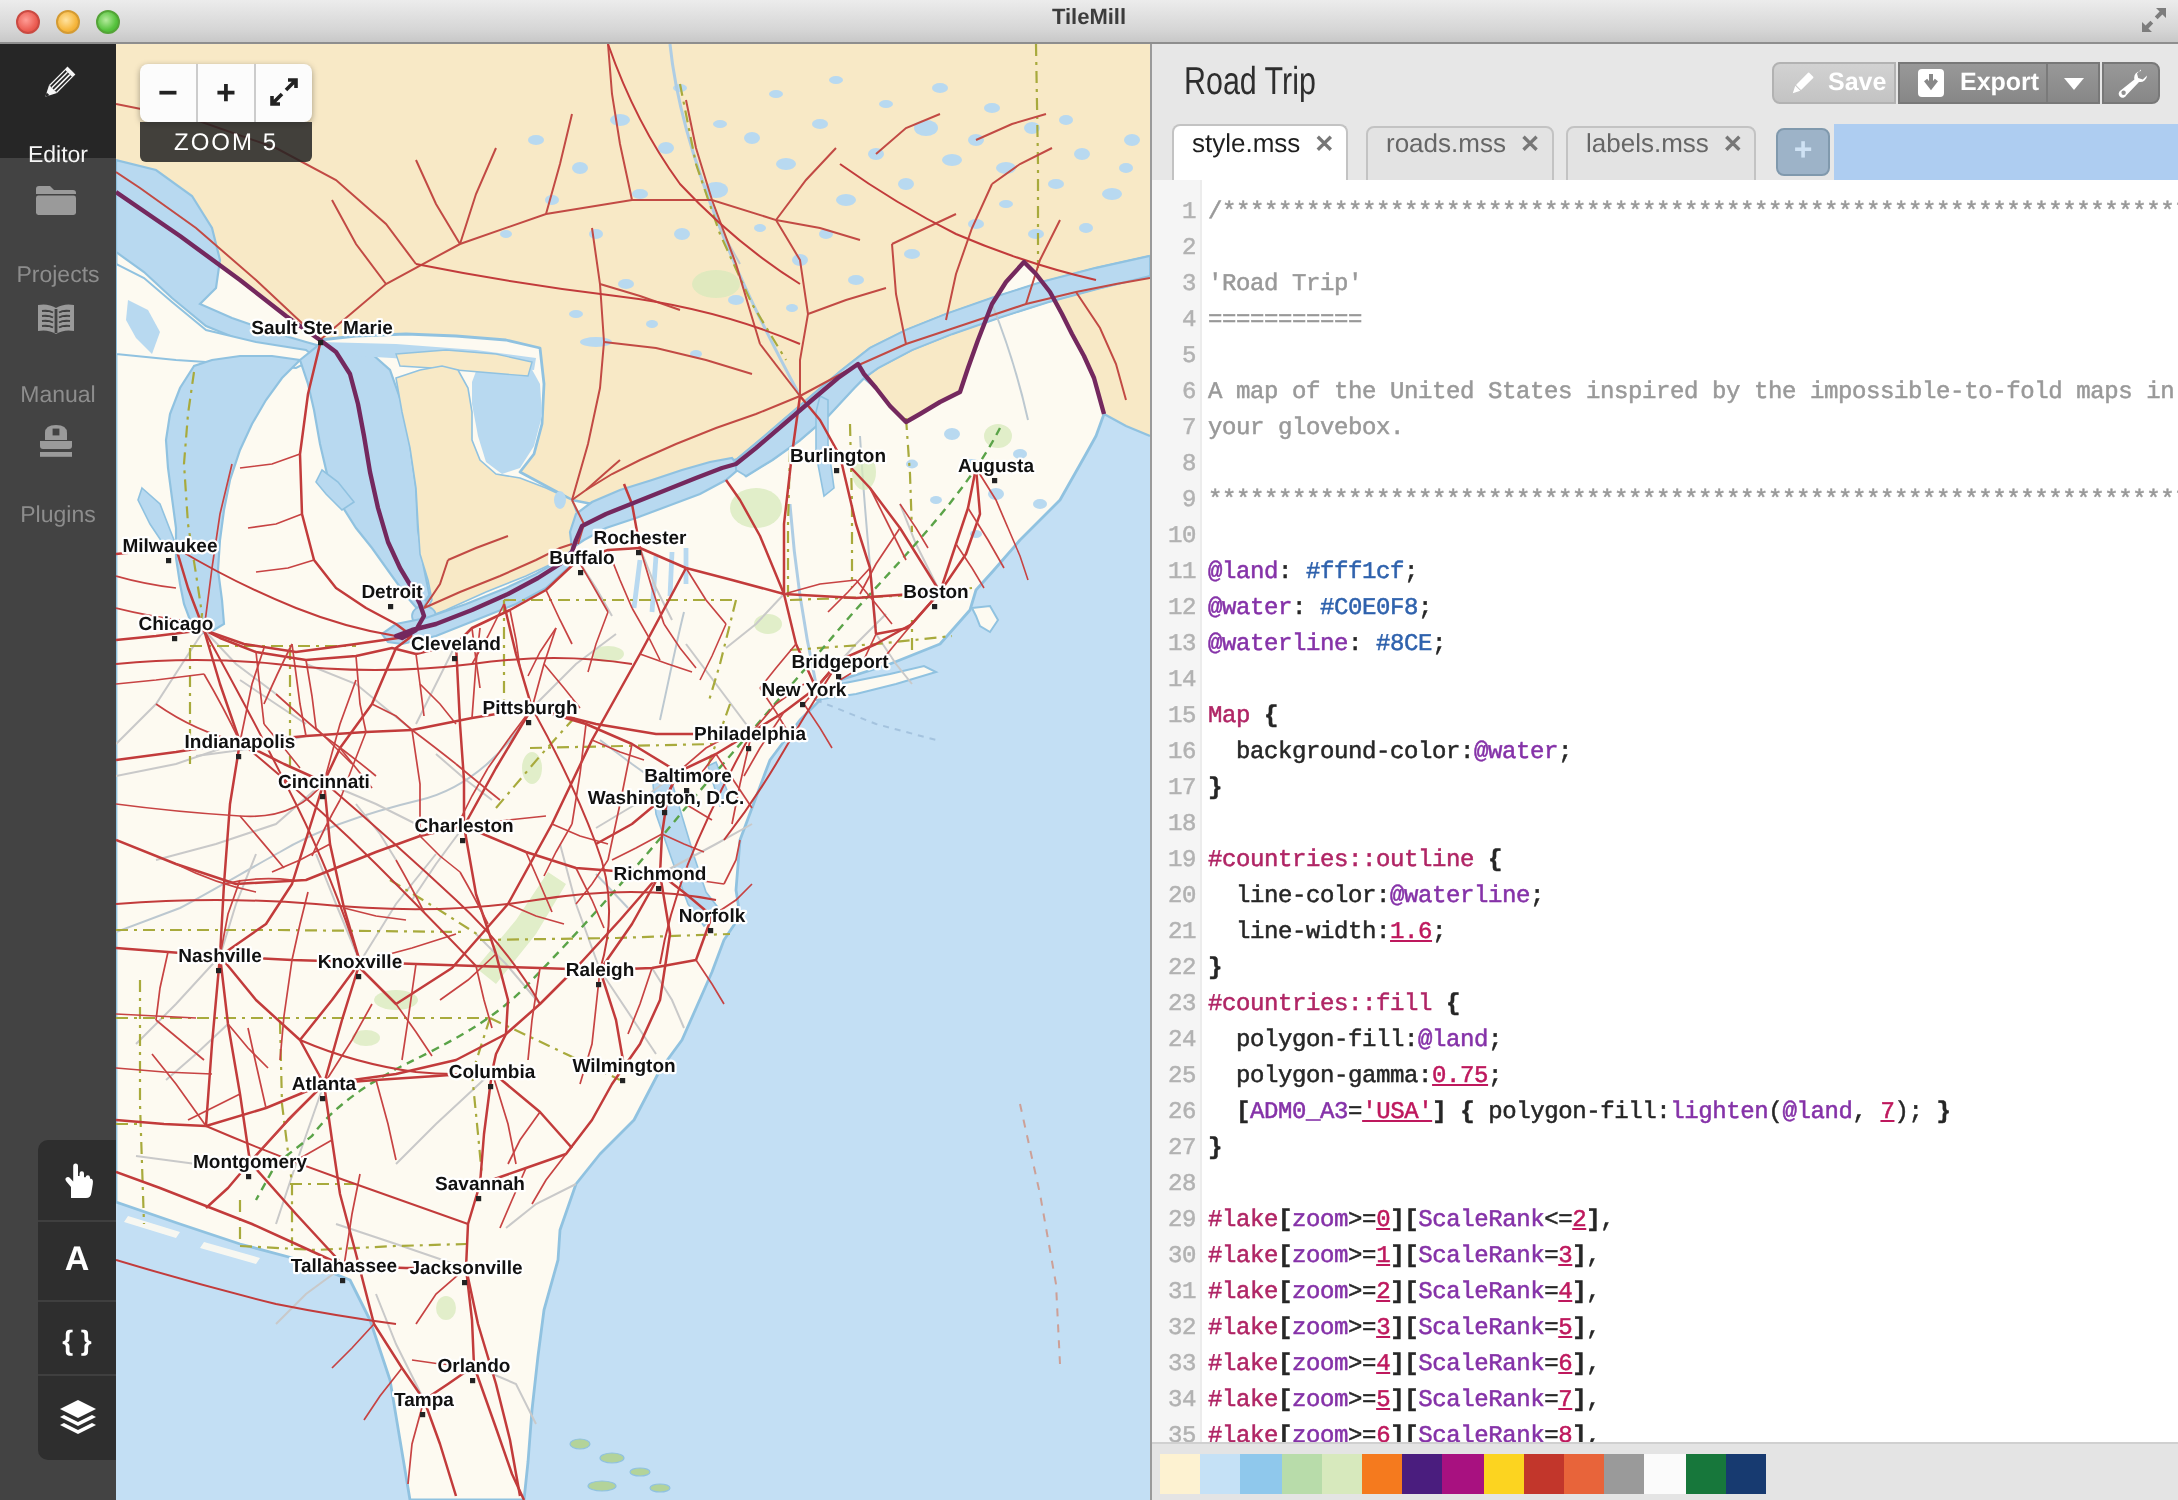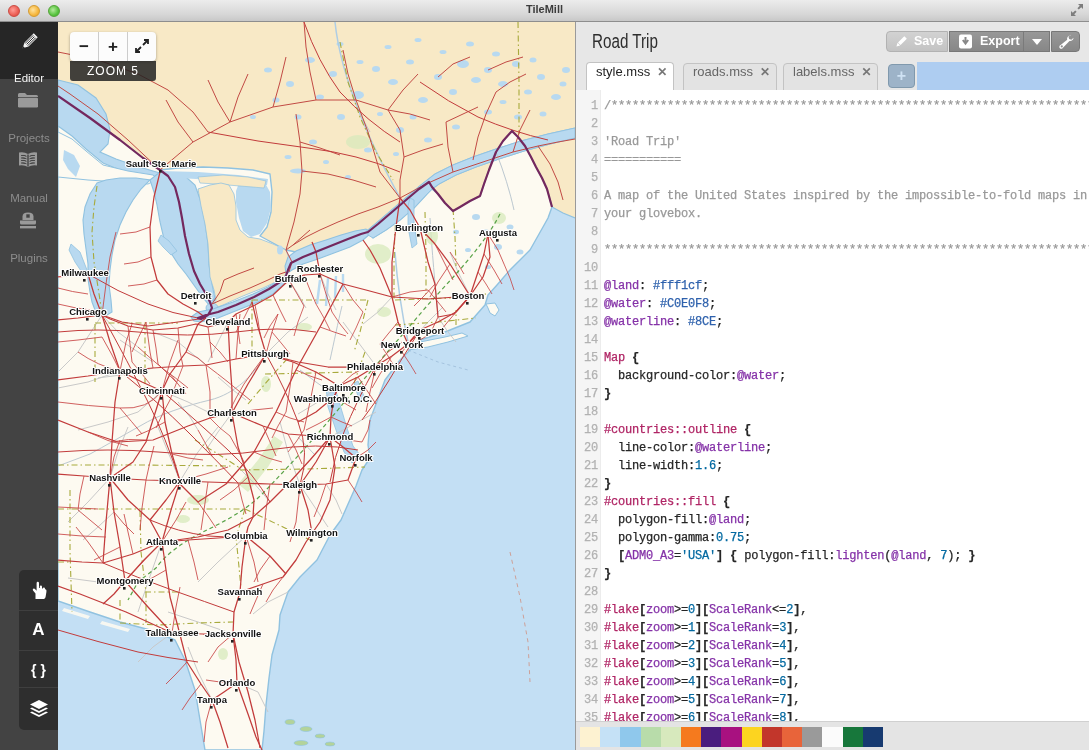--- a/index.html
+++ b/index.html
@@ -44,21 +44,21 @@
 .tab .x { color:#777; font-weight:bold; margin-left:7px; font-size:12px; }
 .tab.active { top:0; height:28px; background:#fff; border-bottom:none; color:#1e1e1e; padding-top:2px; }
 #plus { position:absolute; left:312px; top:2px; width:27px; height:24px; background:#9db3c8; border:1px solid #8099ad; border-radius:4px; color:#cfe2f4; text-align:center; line-height:22px; font-size:16px; font-weight:bold; }
 #bluestrip { position:absolute; left:341px; top:0; width:173px; height:28px; background:#aecdf1; }
 
 #code { position:absolute; left:0; top:68px; width:514px; height:631px; background:#fff; overflow:hidden; -webkit-text-stroke:0.25px;
   font-family:"Liberation Mono", monospace; font-size:12px; letter-spacing:-0.2px; white-space:pre; }
 #gutter { position:absolute; left:0; top:0; width:25px; height:631px; background:#f5f5f5; border-right:1px solid #ececec; }
 .cl { position:absolute; left:28px; height:18px; line-height:18px; color:#262626; }
 .ln { position:absolute; width:22px; text-align:right; height:18px; line-height:18px; color:#b2b2b2; }
-.cm { color:#999; } .kw { color:#b02565; } .vr { color:#8532a8; } .hx { color:#2f62ad; } .nm { color:#0369a1; } .br { font-weight:bold; }
+.cm { color:#999; } .kw { color:#b02565; } .vr { color:#8532a8; } .hx { color:#2f62ad; } .nm { color:#be185d;text-decoration:underline; } .br { font-weight:bold; }
 
 #palette { position:absolute; left:0; top:699px; width:514px; height:29px; background:#e4e4e4; border-top:1px solid #d0d0d0; }
 #palette .sw { position:absolute; top:5px; width:20.2px; height:20px; }
 </style>
 </head>
 <body>
 <div id="app">
   <div id="map">
 <svg id="mapsvg" width="517" height="728" viewBox="0 0 517 728" style="position:absolute;left:0;top:0">
 <rect width="517" height="728" fill="#c3dff4"></rect>

